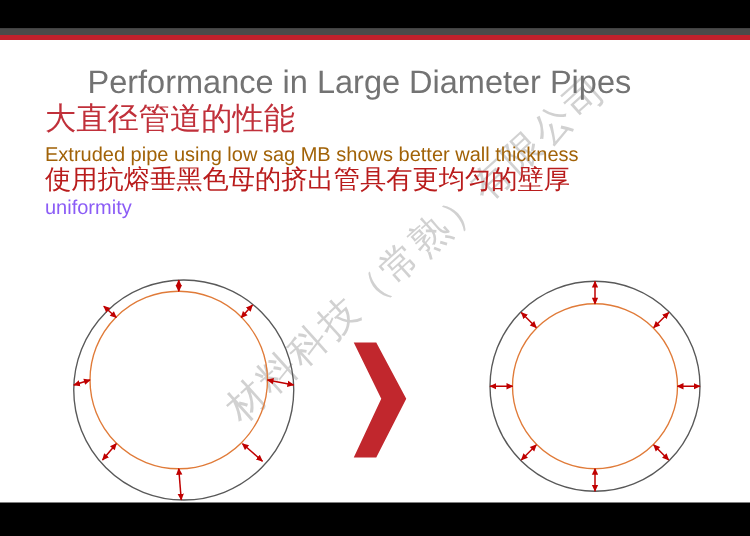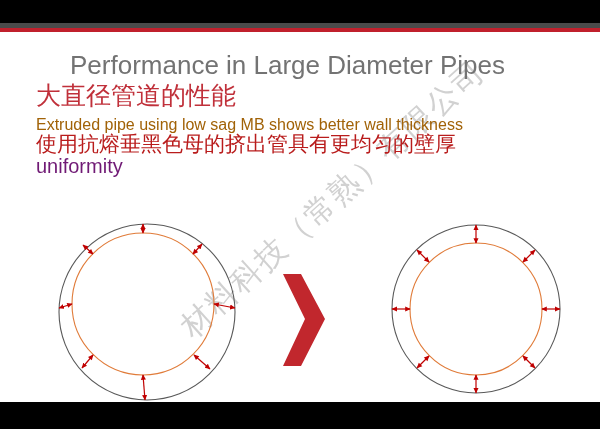--- a/index.html
+++ b/index.html
@@ -93,23 +93,23 @@
     position: absolute;
     left: 36px; top: 134px;
     font-size: 21px;
     line-height: 19px;
     color: #b91c1c;
     white-space: nowrap;
   }
   .sub-en-2 {
     position: absolute;
     left: 36px; top: 157px;
-    font-size: 20px;
+    font-size: 16px;
     line-height: 19px;
-    color: #701a75;
+    color: #8b5cf6;
     white-space: nowrap;
   }
 
   
   .caption {
     position: absolute;
     text-align: center;
     color: #1a1a1a;
   }
   .caption .cap-en {

